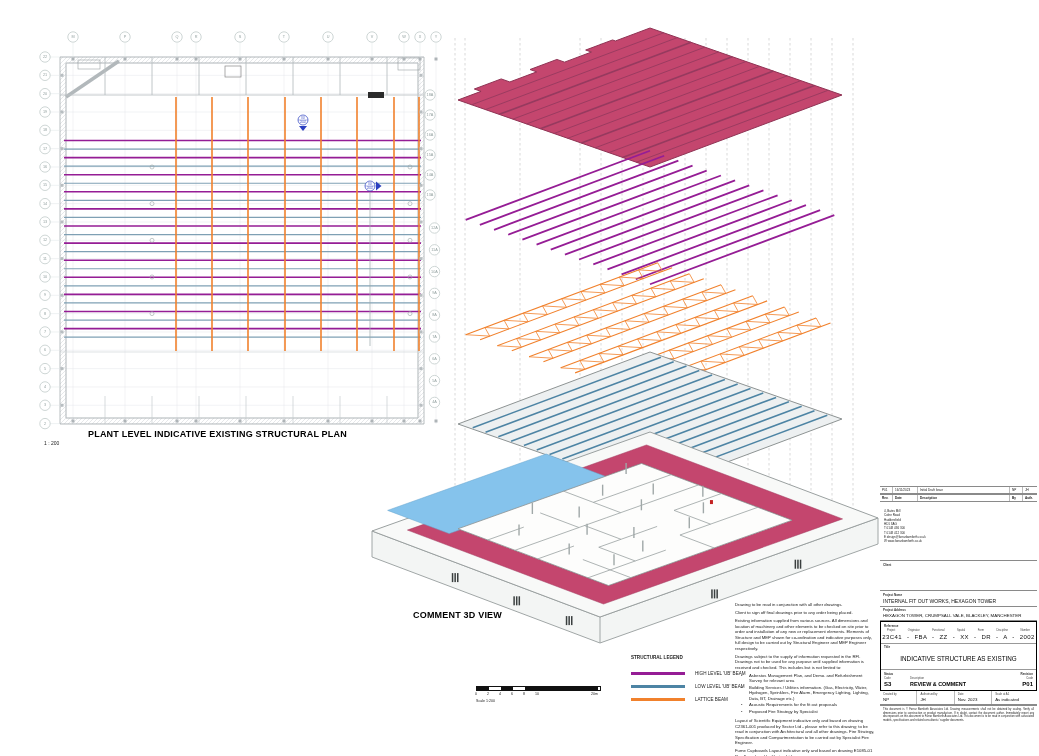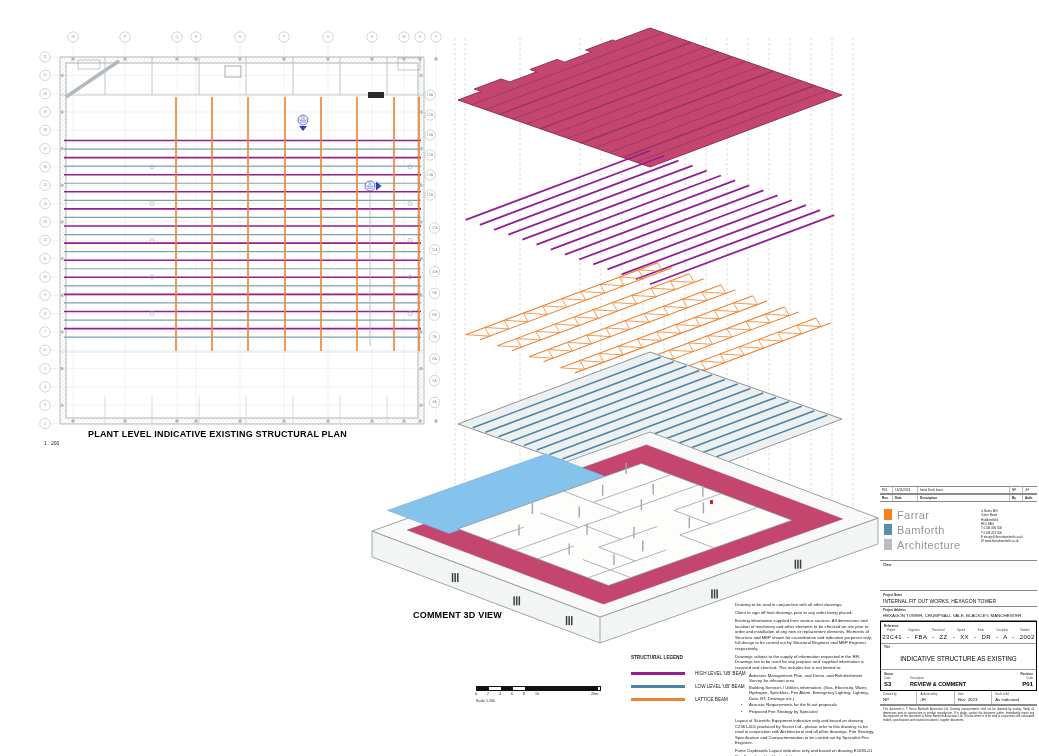--- a/index.html
+++ b/index.html
@@ -594,34 +594,20 @@
   </div>
   <div class="tb-row tb-grid tb-head">
     <div>Rev.</div>
     <div>Date</div>
     <div>Description</div>
     <div>By</div>
     <div>Auth.</div>
   </div>
   <div class="tb-row">
     <div id="logo-box">
-      <div>
-        <div class="logo-line">
-            <span class="logo-sq sq-orange"></span>
-          <span class="logo-word">Farrar</span>
-          </div>
-        <div class="logo-line">
-            <span class="logo-sq sq-blue"></span>
-          <span class="logo-word">Bamforth</span>
-          </div>
-        <div class="logo-line">
-            <span class="logo-sq sq-gray"></span>
-          <span class="logo-word">Architecture</span>
-          </div>
-      </div>
       <div id="address">
           <div>4, Bates Mill</div>
           <div>Colne Road</div>
           <div>Huddersfield</div>
           <div>HD1 3AG</div>
           <div>T 0148 436 300</div>
           <div>T 0148 412 300</div>
           <div>E design@farrarbamforth.co.uk</div>
           <div>W www.farrarbamforth.co.uk</div>
         </div>

